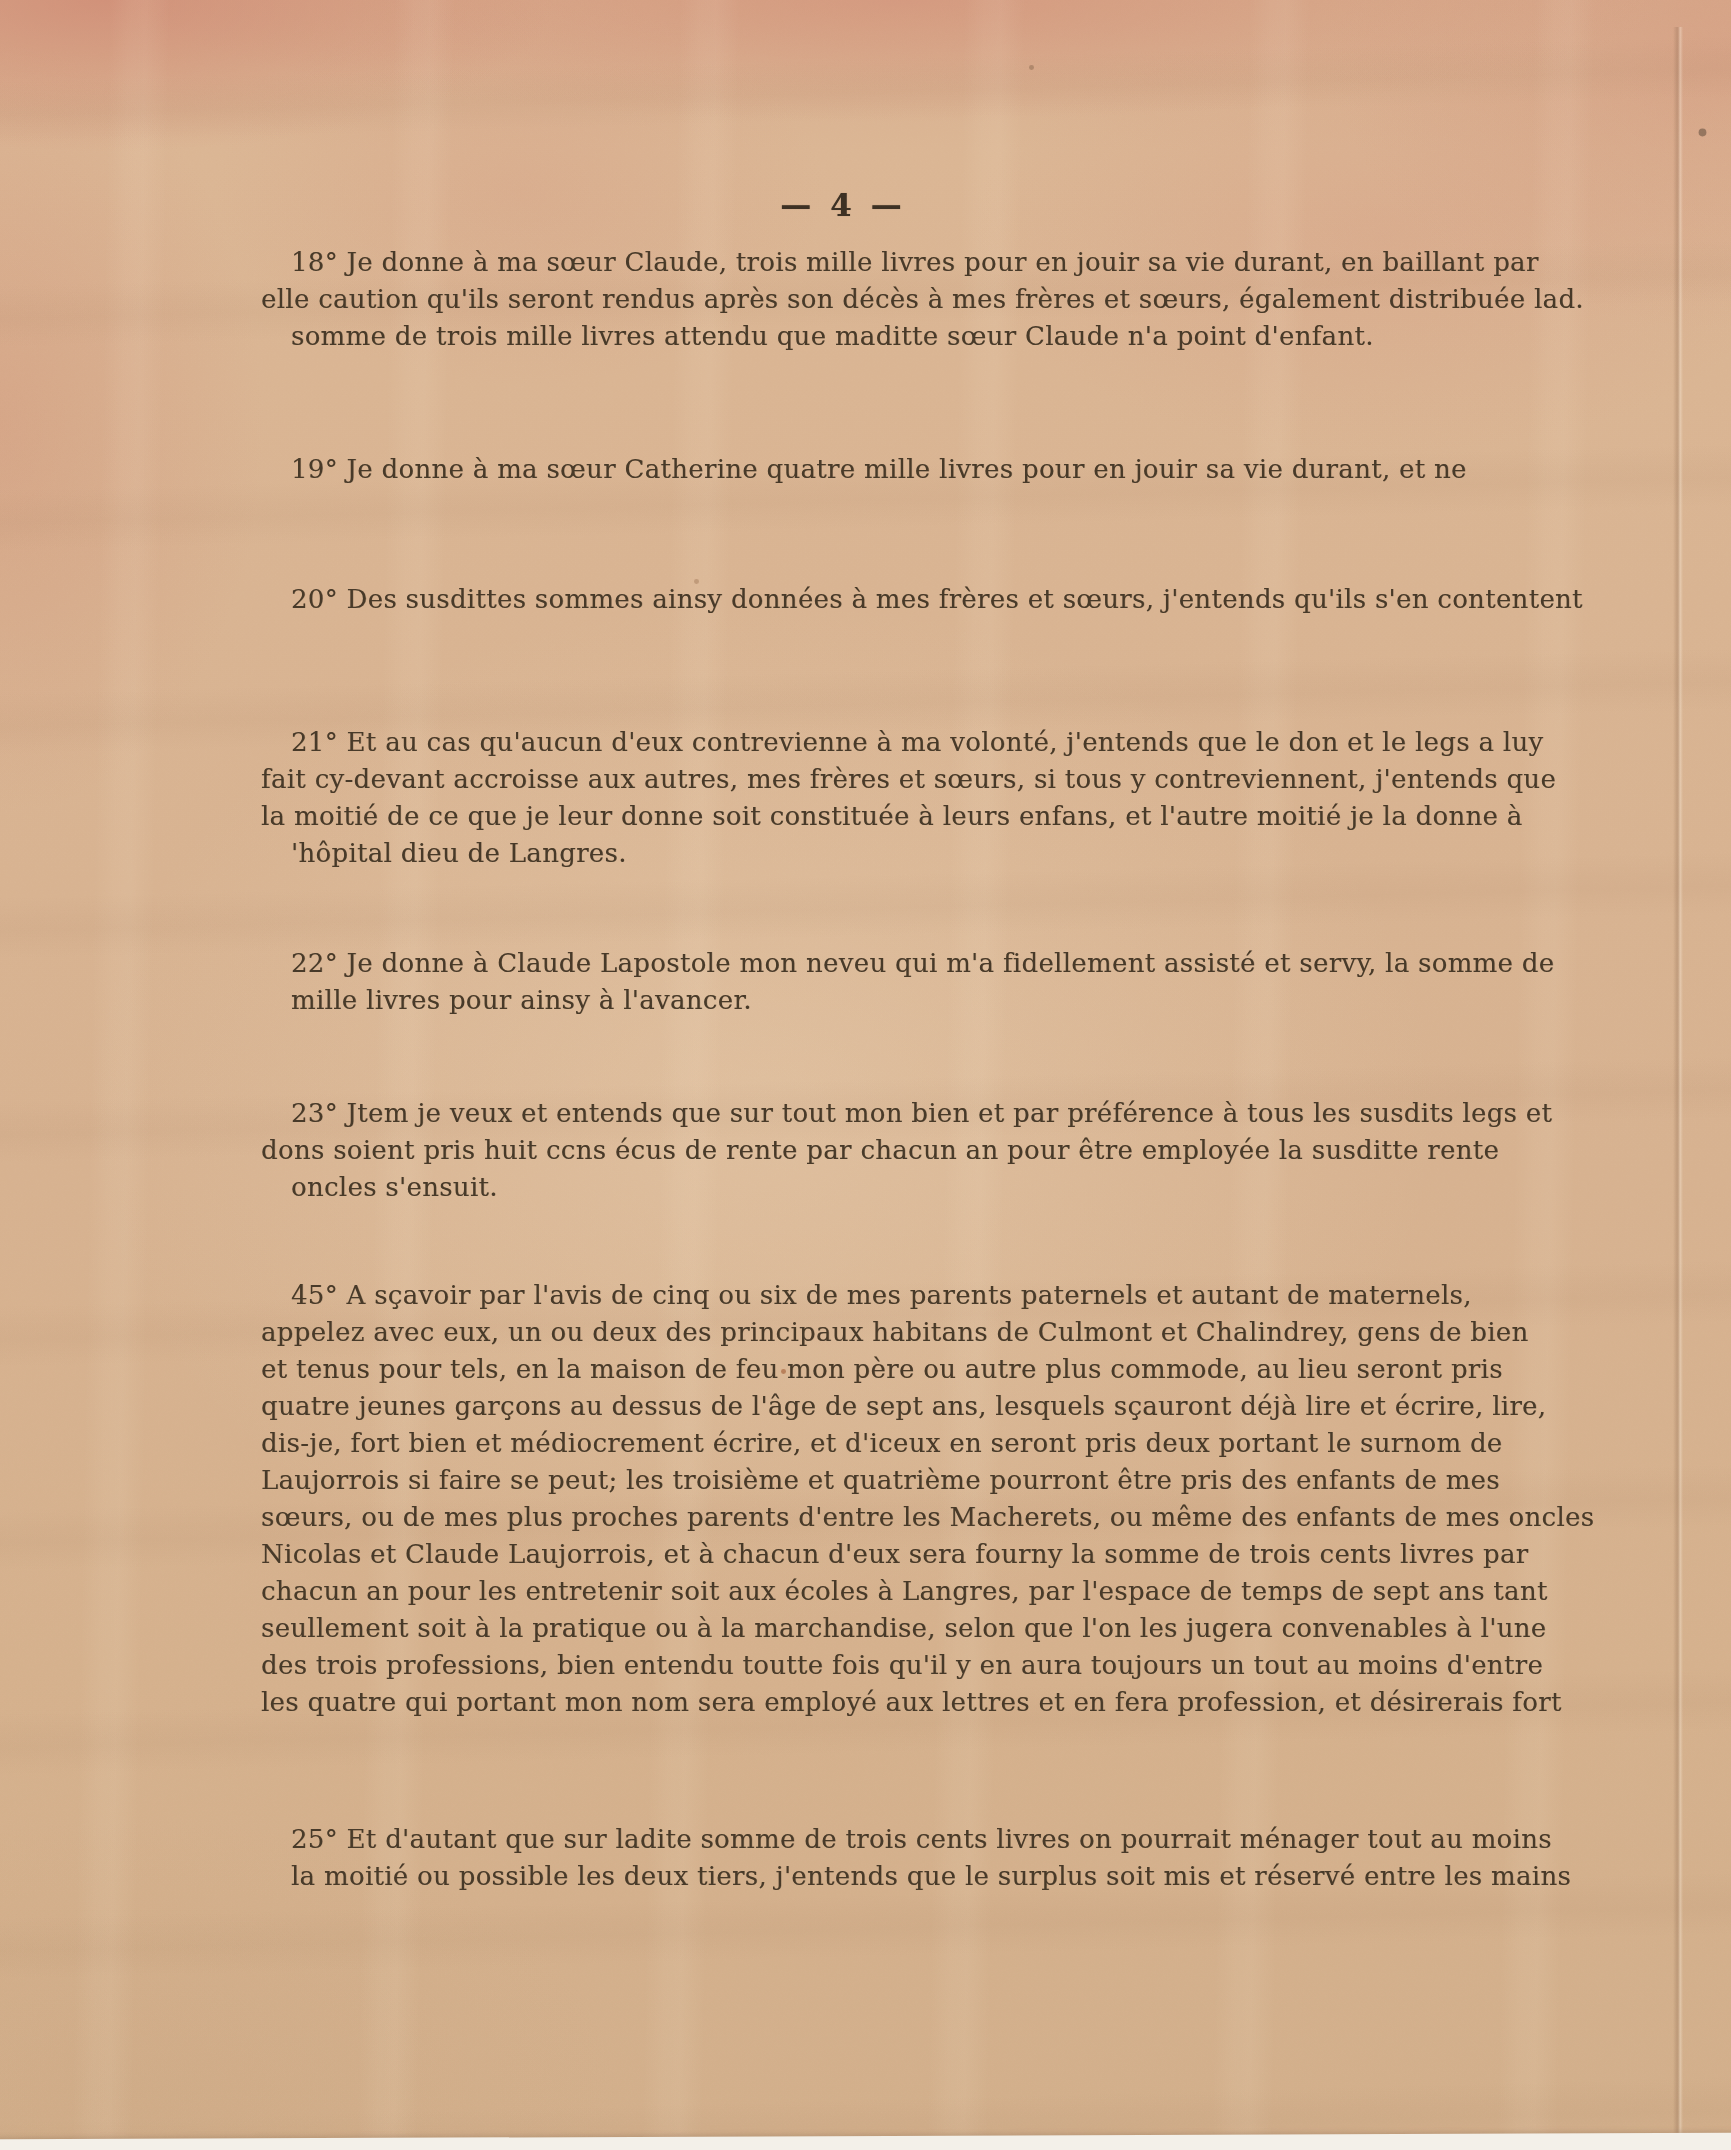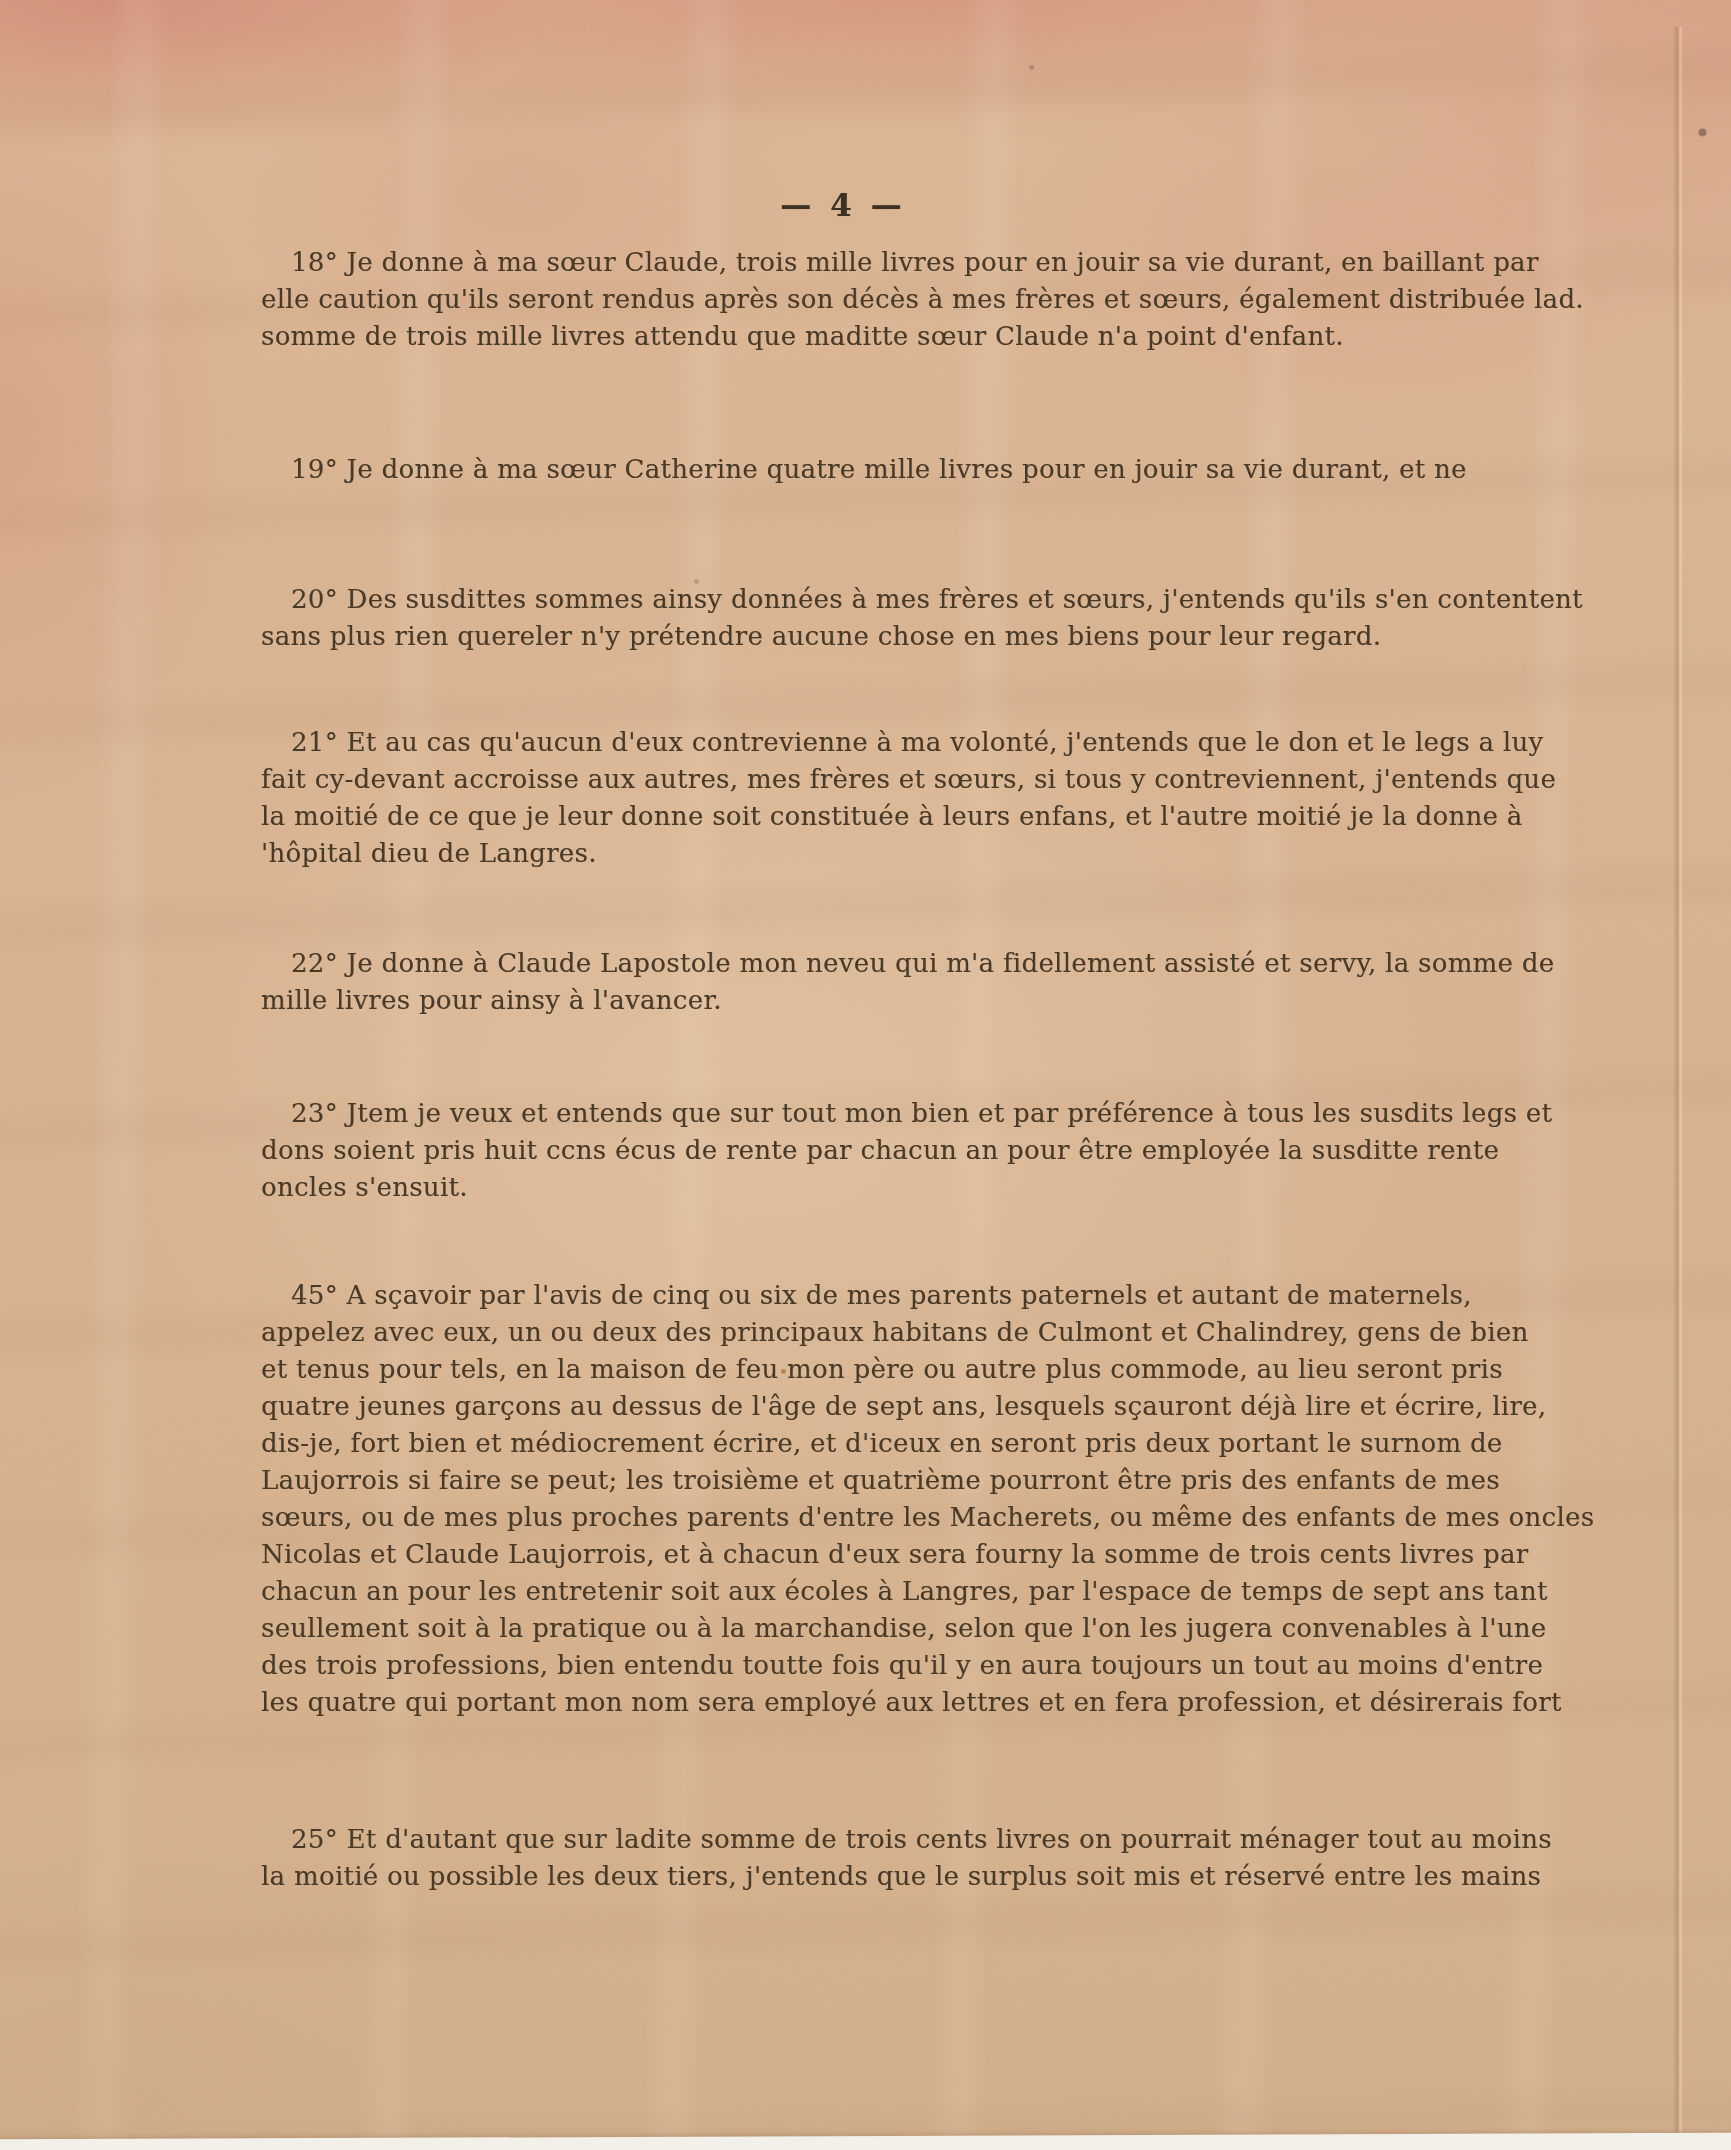--- a/index.html
+++ b/index.html
@@ -112,21 +112,21 @@
     letter-spacing: 0.3px;
     text-shadow: 0.4px 0.4px 0.3px rgba(71,57,40,0.35);
   }
   .line {
     white-space: nowrap;
     text-align: justify;
     text-align-last: justify;
     height: 37px;
   }
   .line.first { text-indent: 30px; }
-  .line.last  { text-align: left; text-align-last: auto; }
+  .line.last  { text-align: left; text-align-last: auto; margin-left: 30px; }
   
   .p25 .line.last { text-align: justify; text-align-last: justify; }
   .p18 { top: 244px;  }
   .p19 { top: 451px;  }
   .p20 { top: 581px;  }
   .p21 { top: 724px; }
   .p22 { top: 945px; }
   .p23 { top: 1095px; }
   .p24 { top: 1277px; }
   .p25 { top: 1821px; }
@@ -146,21 +146,20 @@
         <div class="para p18">
           <div class="line first">18° Je donne à ma sœur Claude, trois mille livres pour en jouir sa vie durant, en baillant par</div>
           <div class="line">elle caution qu'ils seront rendus après son décès à mes frères et sœurs, également distribuée lad.</div>
           <div class="line last">somme de trois mille livres attendu que maditte sœur Claude n'a point d'enfant.</div>
         </div>
         <div class="para p19">
           <div class="line first">19° Je donne à ma sœur Catherine quatre mille livres pour en jouir sa vie durant, et ne</div>
         </div>
         <div class="para p20">
           <div class="line first">20° Des susdittes sommes ainsy données à mes frères et sœurs, j'entends qu'ils s'en contentent</div>
-          <div class="line last">sans plus rien quereler n'y prétendre aucune chose en mes biens pour leur regard.</div>
         </div>
         <div class="para p21">
           <div class="line first">21° Et au cas qu'aucun d'eux contrevienne à ma volonté, j'entends que le don et le legs a luy</div>
           <div class="line">fait cy-devant accroisse aux autres, mes frères et sœurs, si tous y contreviennent, j'entends que</div>
           <div class="line">la moitié de ce que je leur donne soit constituée à leurs enfans, et l'autre moitié je la donne à</div>
           <div class="line last">'hôpital dieu de Langres.</div>
         </div>
         <div class="para p22">
           <div class="line first">22° Je donne à Claude Lapostole mon neveu qui m'a fidellement assisté et servy, la somme de</div>
           <div class="line last">mille livres pour ainsy à l'avancer.</div>

